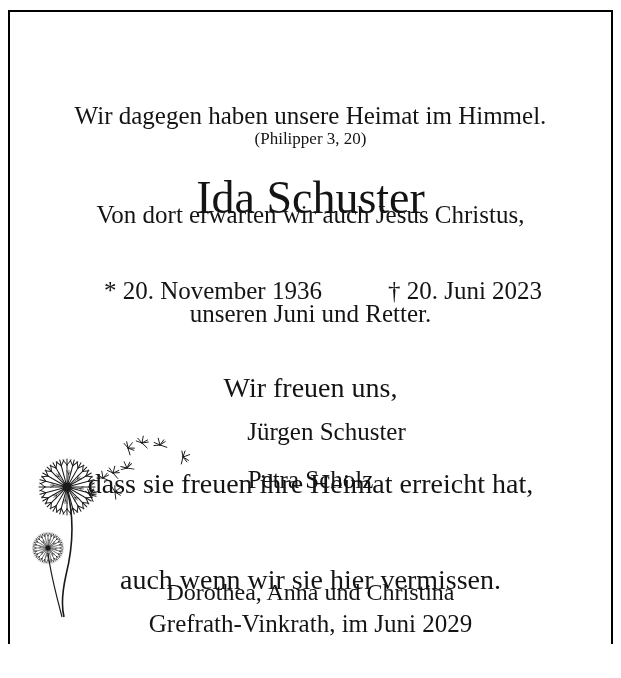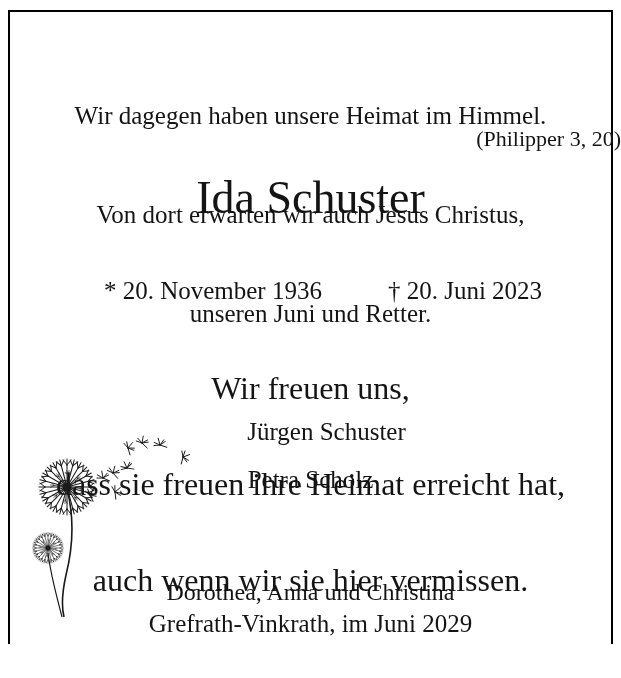--- a/index.html
+++ b/index.html
@@ -8,25 +8,25 @@
     position:relative;width:621px;height:644px;background:#ffffff;
     font-family:Liberation Serif, serif;color:#141414;
     overflow:hidden;
   }
   .frame{
     position:absolute;left:8px;top:10px;width:601px;height:654px;
     border:2px solid #000000;background:transparent;
   }
   .block{position:absolute;left:0;width:621px;text-align:center;white-space:pre;}
   .verse{top:33px;font-size:25px;line-height:33px;}
-  .citation{top:126px;font-size:22px;line-height:26px;text-align:right;box-sizing:border-box;}
+  .citation{top:126px;font-size:17px;line-height:26px;text-align:center;box-sizing:border-box;}
   .name{top:172px;font-size:46px;line-height:52px;}
   .dates{top:241px;font-size:25px;line-height:33px;}
   .death-date{margin-left:66px;}
-  .message{top:308px;font-size:32px;line-height:32px;}
+  .message{top:308px;font-size:28px;line-height:32px;}
   .mourner-first{top:415px;font-size:25px;line-height:33px;margin-left:16px;}
   .mourner-second{top:463px;font-size:25px;line-height:33px;}
   .family{top:512px;font-size:24px;line-height:32px;}
   .place{top:607px;font-size:25px;line-height:33px;}
   .dandelion{position:absolute;left:18px;top:425px;}
 </style>
 </head>
 <body>
 
 <div class="page">

